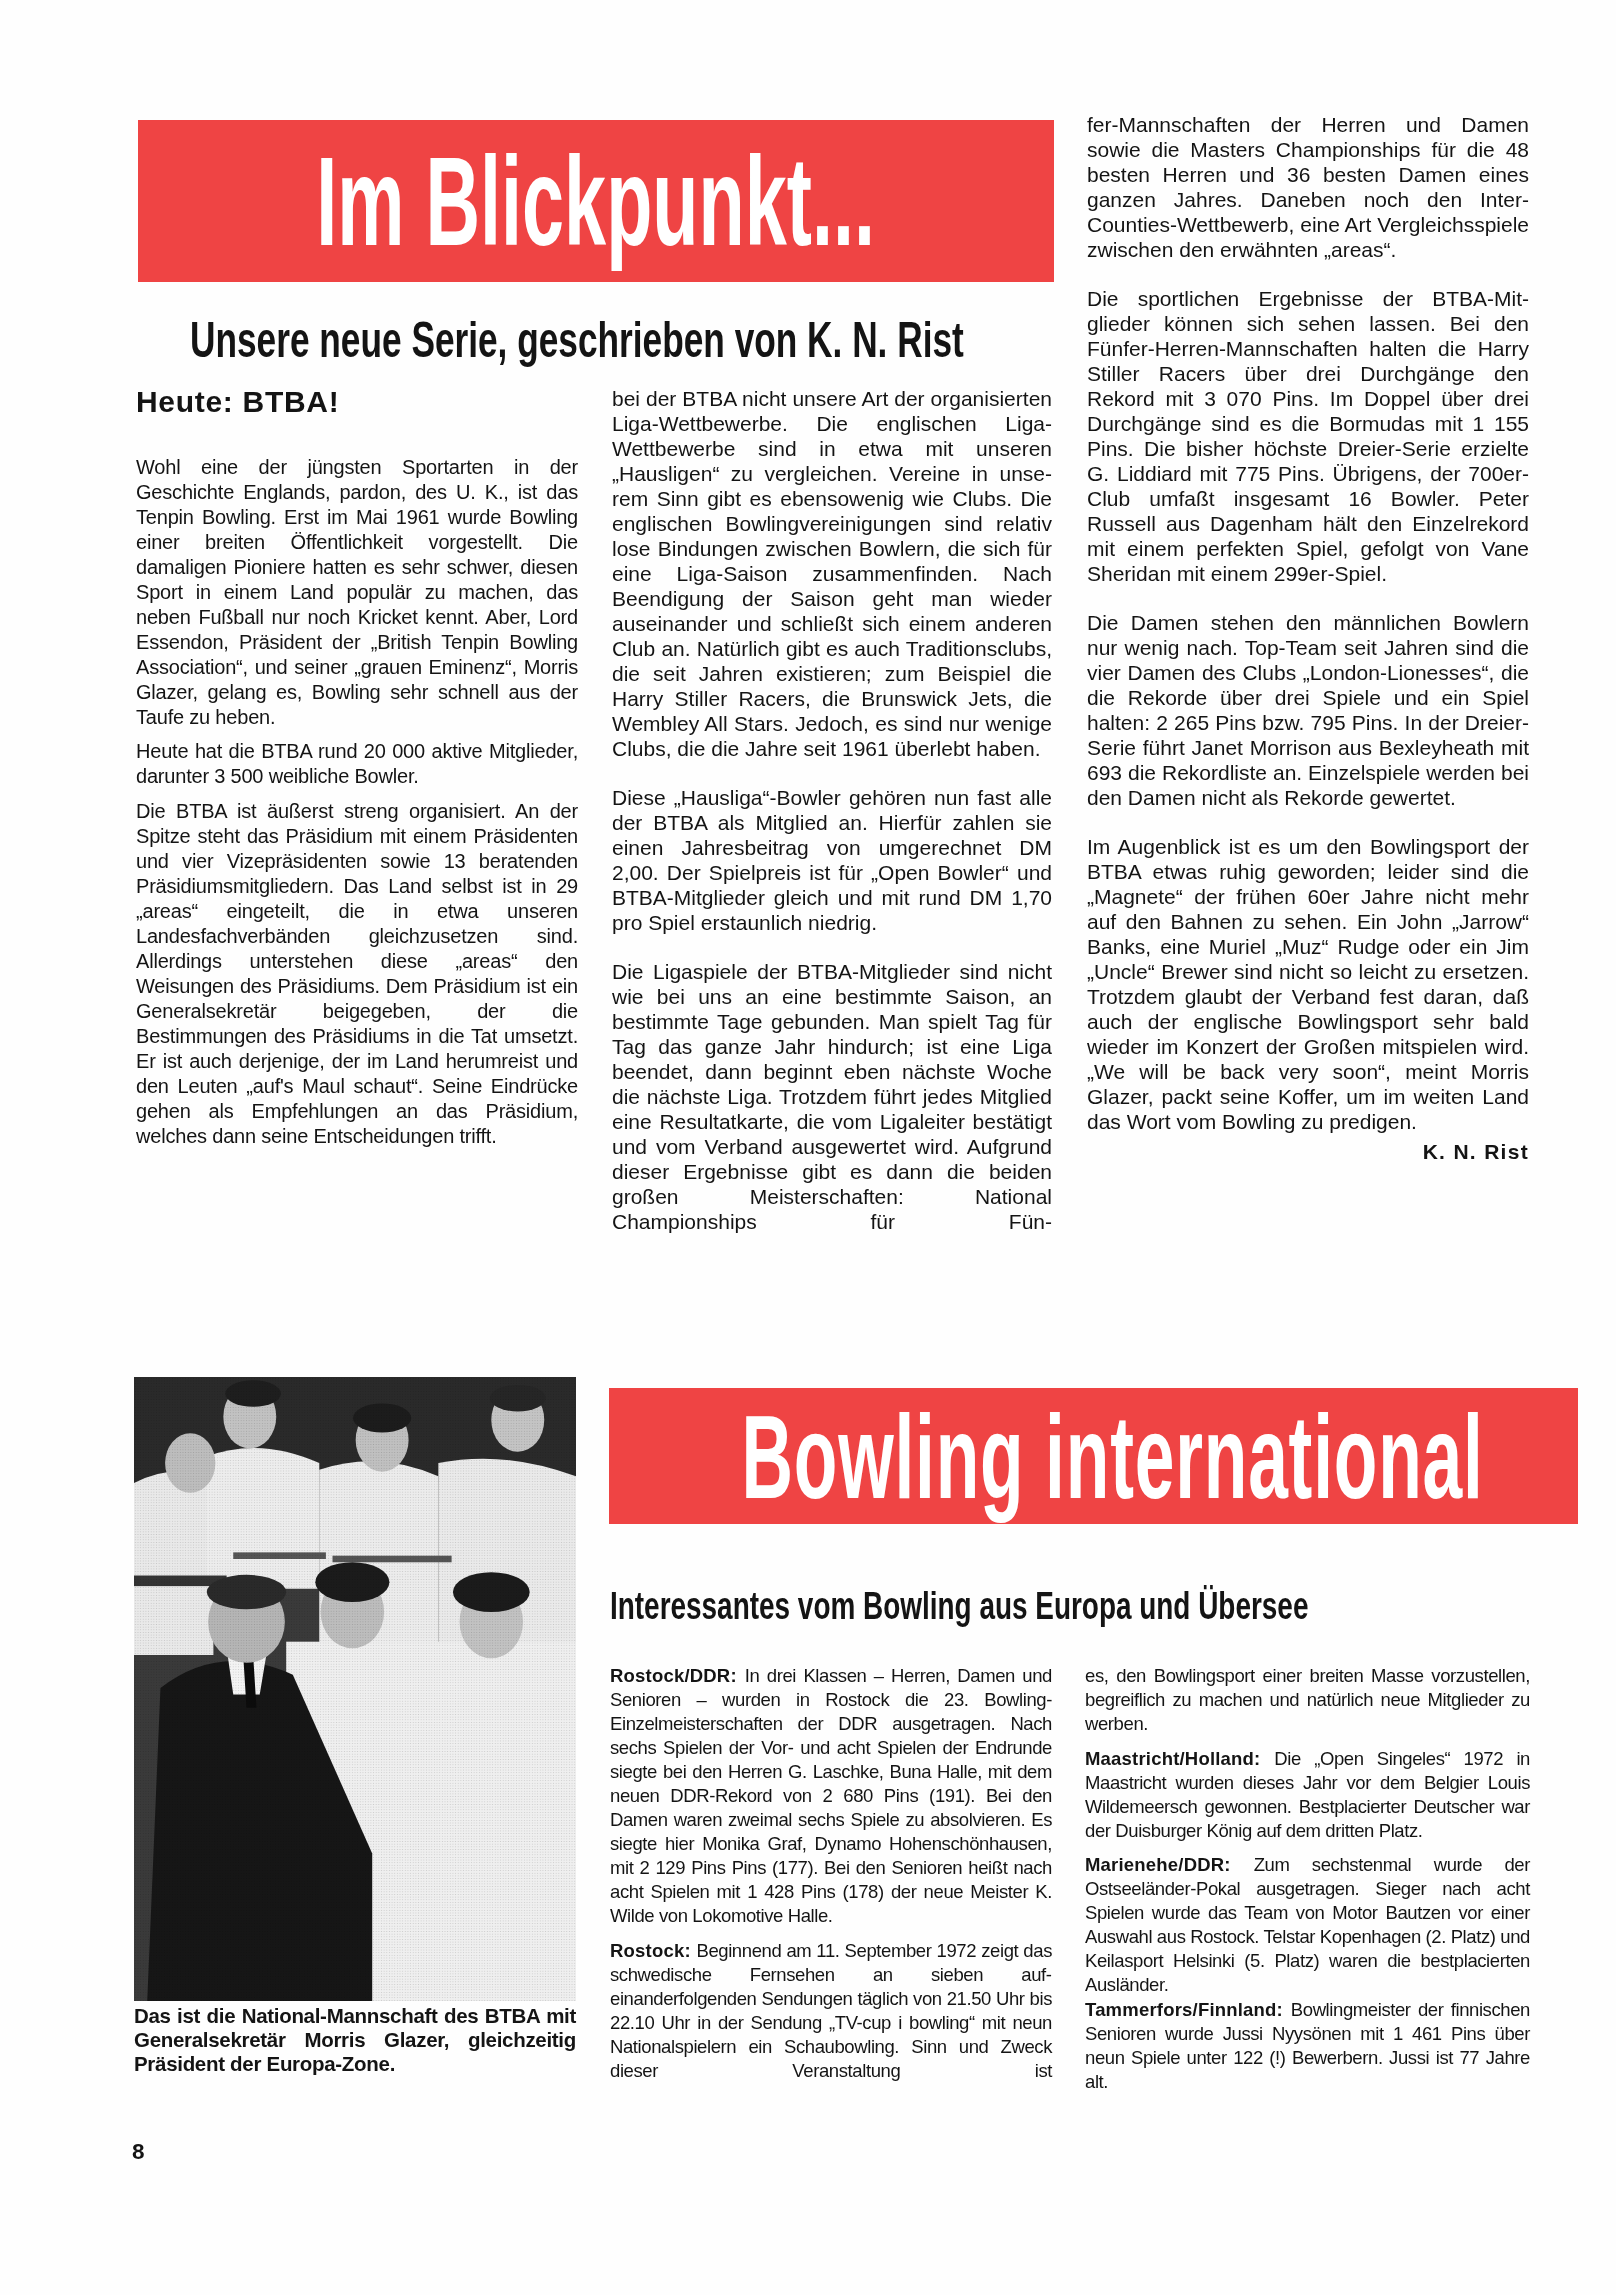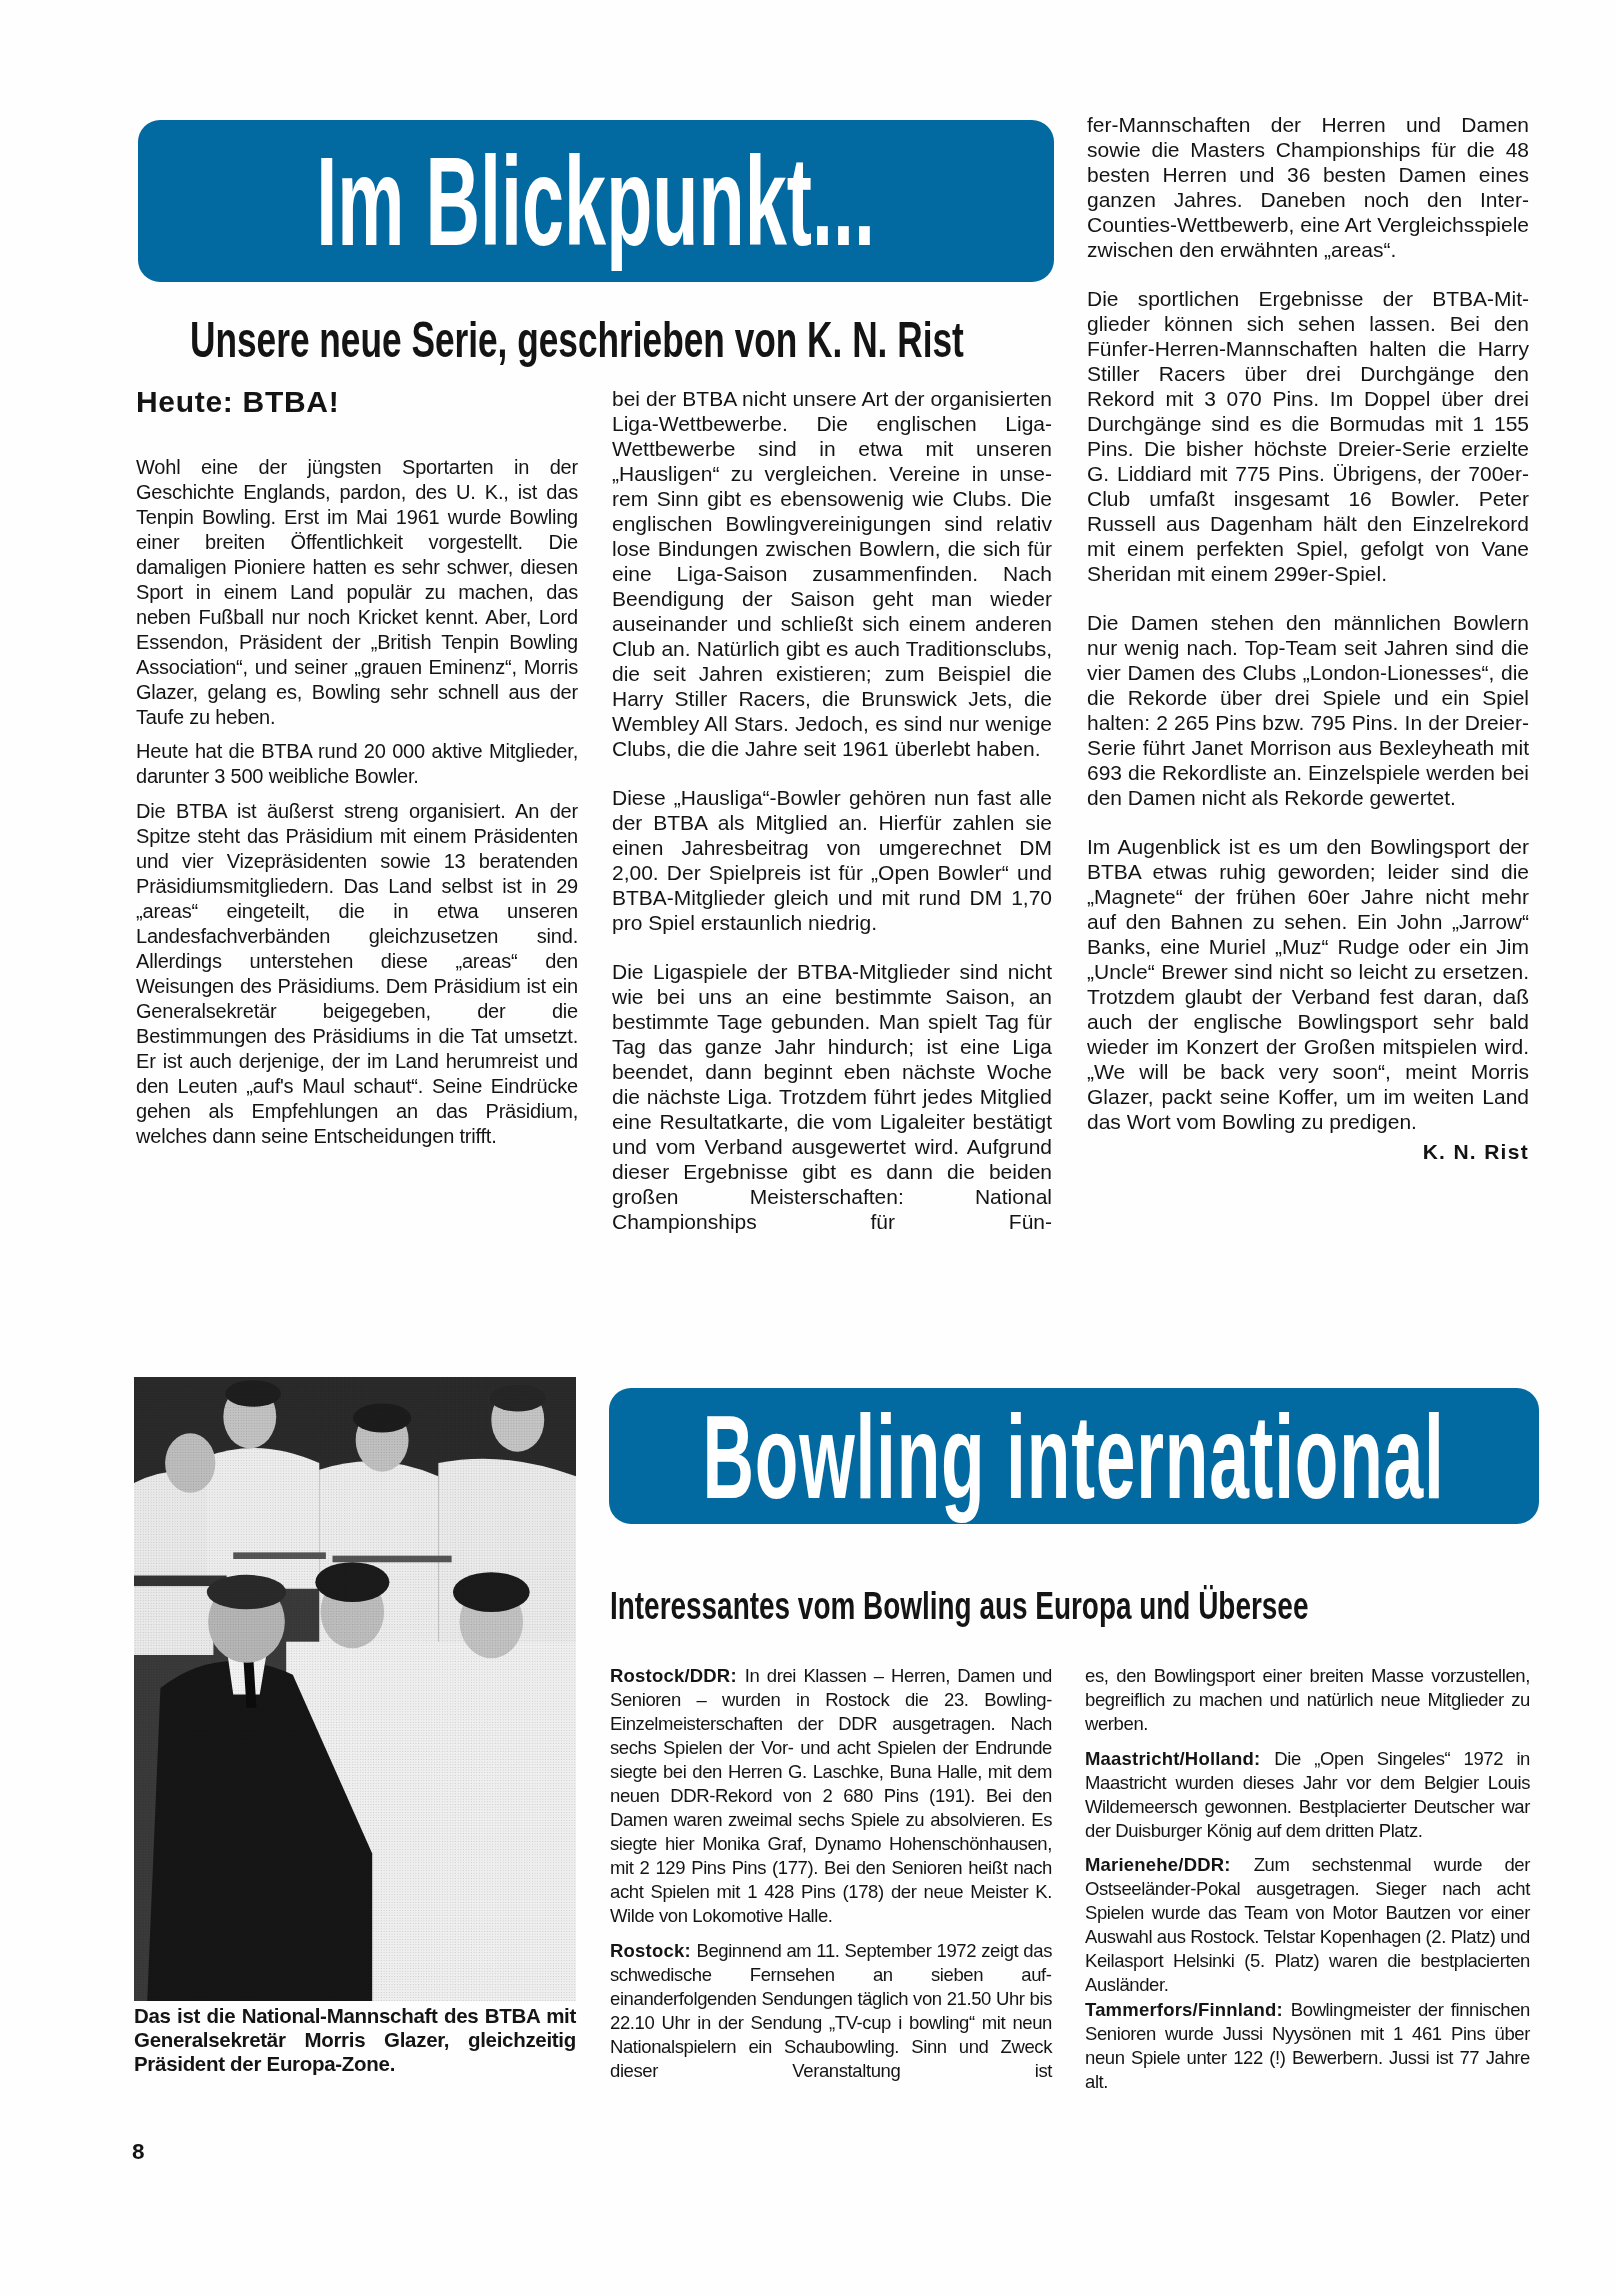--- a/index.html
+++ b/index.html
@@ -1,23 +1,23 @@
 <!DOCTYPE html>
 <html style="font-size:10.6px"><head>
 <meta charset="utf-8">
 <style>
   html,body{margin:0;padding:0;background:#fefefe;}
   body{width:1617px;height:2295px;position:relative;overflow:hidden;color:#141414;}
   .abs{position:absolute;}
-  .banner{background:#0369a1;color:#fff;display:flex;align-items:center;justify-content:center;
-    font-family:"Liberation Sans",sans-serif;font-weight:bold;border-radius:22px;}
+  .banner{background:#ef4444;color:#fff;display:flex;align-items:center;justify-content:center;
+    font-family:"Liberation Sans",sans-serif;font-weight:bold;}
   .banner span{display:inline-block;transform:scaleX(0.62);transform-origin:center;white-space:nowrap;}
   #banner1{left:138px;top:120px;width:916px;height:162px;font-size:126px;}
   #banner1 span{transform:scaleX(0.6);}
-  #banner2{left:609px;top:1388px;width:930px;height:136px;font-size:119px;letter-spacing:1.3px;}
+  #banner2{left:609px;top:1388px;width:930px;height:136px;font-size:119px;letter-spacing:1.3px;padding-left:39px;}
   #banner2 span{transform:scaleX(0.6);}
   .sub{font-family:"Liberation Sans",sans-serif;font-weight:bold;white-space:nowrap;}
   .sub span{display:inline-block;transform-origin:left center;}
   #sub1{left:190px;top:311px;font-size:50px;}
   #sub1 span{transform:scaleX(0.705);}
   #sub2{left:610px;top:1585px;font-size:38px;}
   #sub2 span{transform:scaleX(0.735);}
   #heute{left:136px;top:385px;font-family:"Liberation Sans",sans-serif;font-weight:bold;font-size:30px;letter-spacing:0.7px;}
   .col{font-family:"Liberation Sans",sans-serif;font-size:21px;line-height:25px;text-align:justify;hyphens:manual;}
   .col p{margin:0 0 9.3px 0;}

